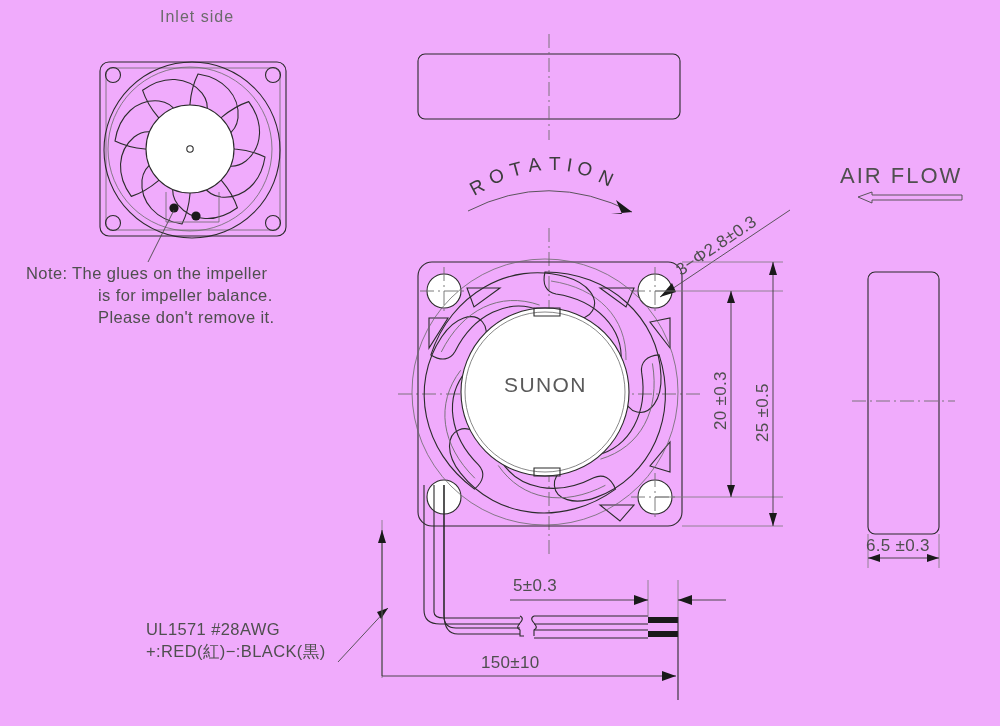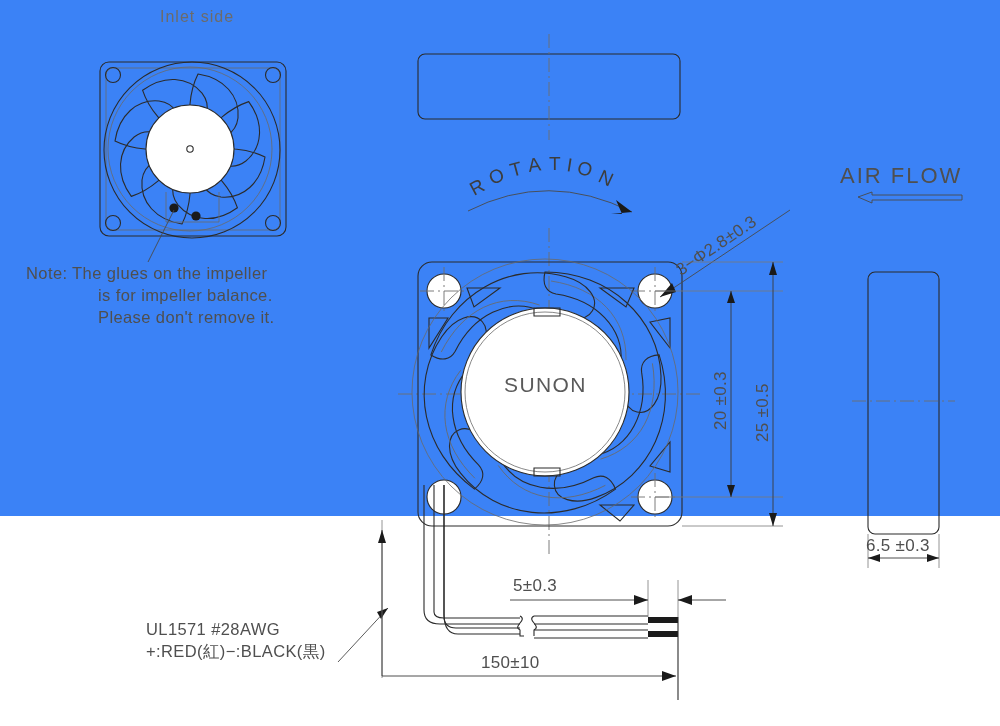--- a/index.html
+++ b/index.html
@@ -9,22 +9,22 @@
   }
   body {
     width: 1000px;
     height: 726px;
     font-family: "Liberation Sans", sans-serif;
     overflow: hidden;
   }
   #sheet {
     position: relative;
     width: 1000px;
-    height: 516px;
-    background: #3b82f6;
+    height: 726px;
+    background: #f0abfc;
   }
   svg#drawing {
     position: absolute;
     left: 0;
     top: 0;
     width: 1000px;
     height: 726px;
     display: block;
   }
   .ln { stroke: #2b2b2b; fill: none; stroke-width: 1.1; }

